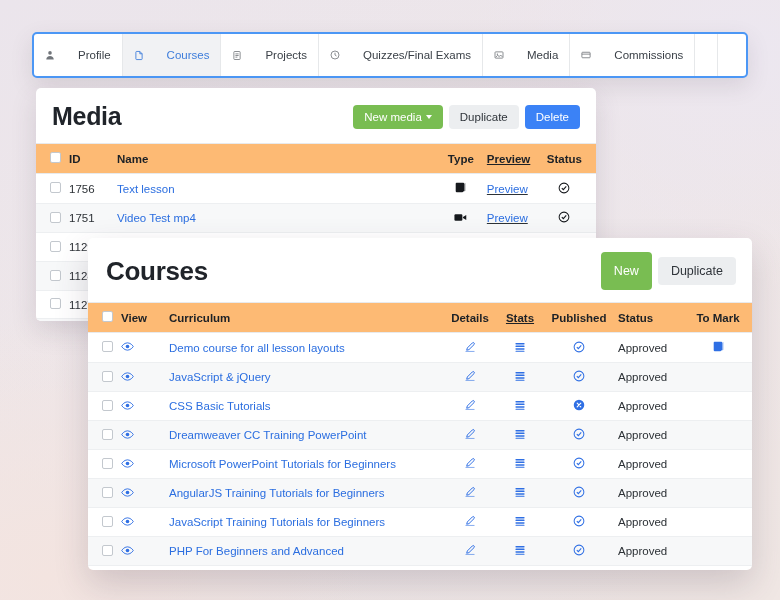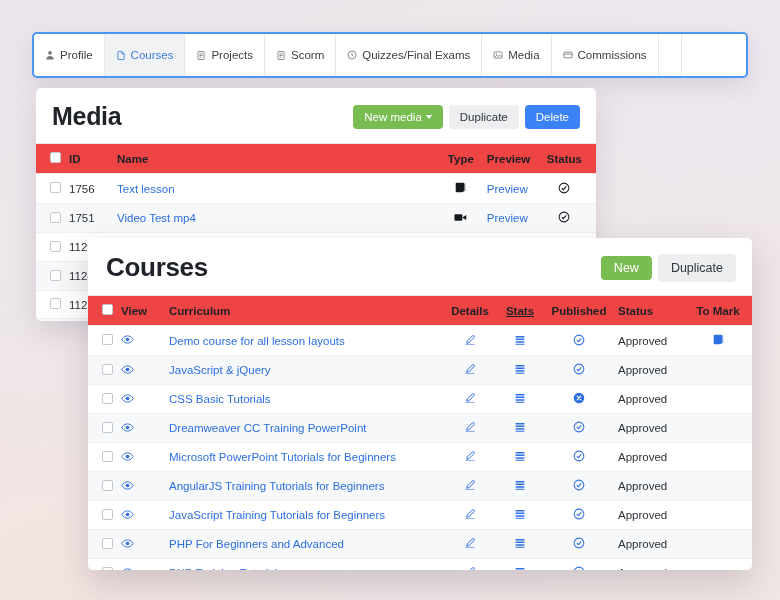--- a/index.html
+++ b/index.html
@@ -26,21 +26,21 @@
     border: 2px solid #4c97f5;
     border-radius: 5px;
     display: flex;
     align-items: stretch;
     box-shadow: 0 8px 22px rgba(80,60,80,.13);
     overflow: hidden;
   }
   .navtab {
     display: flex;
     align-items: center;
-    gap: 5px;
+    gap: 23px;
     padding: 0 11px;
     font-size: 11.5px;
     color: #3b4148;
     border-right: 1px solid #e6e8ea;
     white-space: nowrap;
     cursor: pointer;
   }
   .navtab.active { background: #f1f2f4; color: #3d7ddb; }
   .navtab .ic { display: flex; align-items: center; opacity: .72; }
   .navtab.active .ic { opacity: 1; }
@@ -85,42 +85,42 @@
     border-radius: 4px;
     margin-left: 6px;
     white-space: nowrap;
     cursor: pointer;
     border: none;
     font-family: "Liberation Sans", sans-serif;
   }
   .btn-green  { background: #79bd52; color: #fff; }
   .btn-gray   { background: #eceef0; color: #2f343a; }
   .btn-red    { background: #3b82f6; color: #fff; }
-  .btn-green.lg { padding: 5px 13px; font-size: 12.5px; }
+  .btn-green.lg { padding: 12px 13px; font-size: 12.5px; }
   .btn-gray.lg  { padding: 7px 13px; font-size: 12.5px; }
   .caret {
     display: inline-block;
     margin-left: 4px;
     border-left: 3.5px solid transparent;
     border-right: 3.5px solid transparent;
     border-top: 4px solid #fff;
     vertical-align: middle;
   }
 
   
   table { width: 100%; border-collapse: collapse; }
   thead th {
     font-size: 11.5px;
     color: #1d2126;
     font-weight: bold;
     text-align: left;
     padding: 8px 4px;
     border-top: 1px solid #e8eaec;
     border-bottom: 1px solid #e8eaec;
-    background: #ef4444;
+    background: #fdba74;
   }
   tbody td {
     font-size: 11.5px;
     padding: 7px 4px;
     color: #2c3136;
     border-bottom: 1px solid #edeff1;
     vertical-align: middle;
   }
   tbody tr:nth-child(even) { background: #f7f8f9; }
   .lnk { color: #2b6ee0; cursor: pointer; }
@@ -134,21 +134,21 @@
   }
   .c-check { width: 28px; padding-left: 14px !important; }
 
   .ico { display: inline-flex; align-items: center; justify-content: center; }
   .ico-blue  { color: #2f6fe4; }
   .ico-dark  { color: #16191d; }
 
   
   .m-id   { width: 48px; }
   .m-type { width: 44px; text-align: center; }
-  .m-prev { width: 60px; }
+  .m-prev { width: 60px; text-decoration: underline; }
   .m-stat { width: 48px; text-align: center; padding-right: 14px !important; }
 
   
   .k-view { width: 48px; }
   .k-det  { width: 52px; text-align: center; }
   .k-sta  { width: 48px; text-align: center; text-decoration: underline; }
   .k-pub  { width: 70px; text-align: center; }
   .k-st   { width: 76px; }
   .k-tm   { width: 62px; text-align: center; padding-right: 10px !important; }
 </style>
@@ -179,29 +179,20 @@
         <span class="ic">
           <svg width="10" height="11" viewBox="0 0 16 16" fill="none" stroke="currentColor" stroke-width="1.3">
             <rect x="3" y="1.6" width="10" height="12.8" rx="1.1"></rect>
             <path d="M5.4 5.4h5.2M5.4 8h5.2M5.4 10.6h3.2"></path>
           </svg>
         </span>
         <span>Projects</span>
       </div>
       <div class="navtab">
         <span class="ic">
-          <svg width="10" height="11" viewBox="0 0 16 16" fill="none" stroke="currentColor" stroke-width="1.3">
-            <rect x="3" y="1.6" width="10" height="12.8" rx="1.1"></rect>
-            <path d="M5.4 5.4h5.2M5.4 8h5.2M5.4 10.6h3.2"></path>
-          </svg>
-        </span>
-        <span>Scorm</span>
-      </div>
-      <div class="navtab">
-        <span class="ic">
           <svg width="10" height="10" viewBox="0 0 16 16" fill="none" stroke="currentColor" stroke-width="1.3">
             <circle cx="8" cy="8" r="6.4"></circle>
             <path d="M8 4.4V8l2.4 1.6"></path>
           </svg>
         </span>
         <span>Quizzes/Final Exams</span>
       </div>
       <div class="navtab">
         <span class="ic">
           <svg width="10" height="10" viewBox="0 0 16 16" fill="none" stroke="currentColor" stroke-width="1.3">

